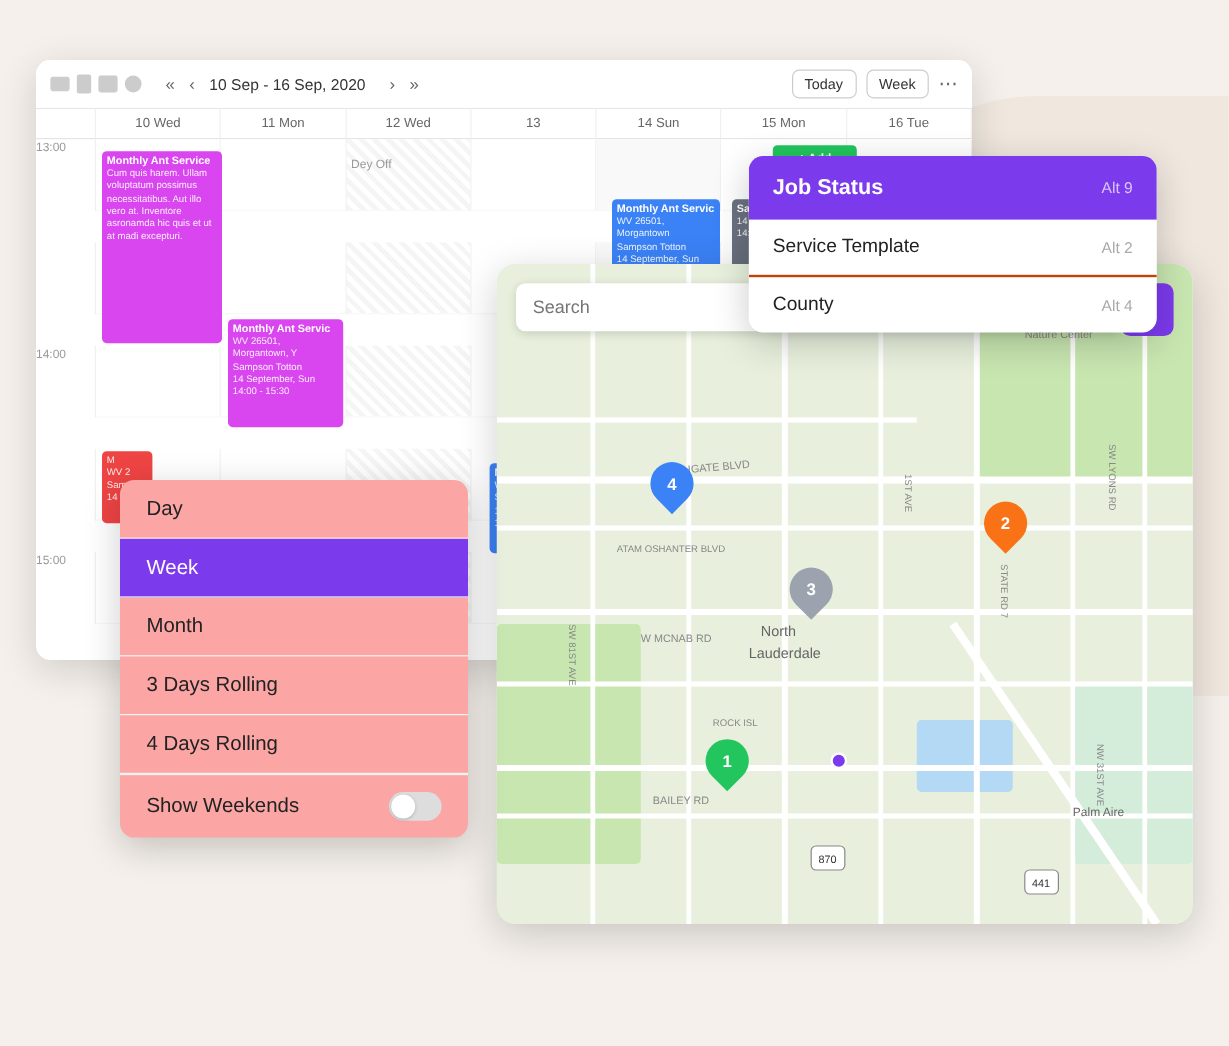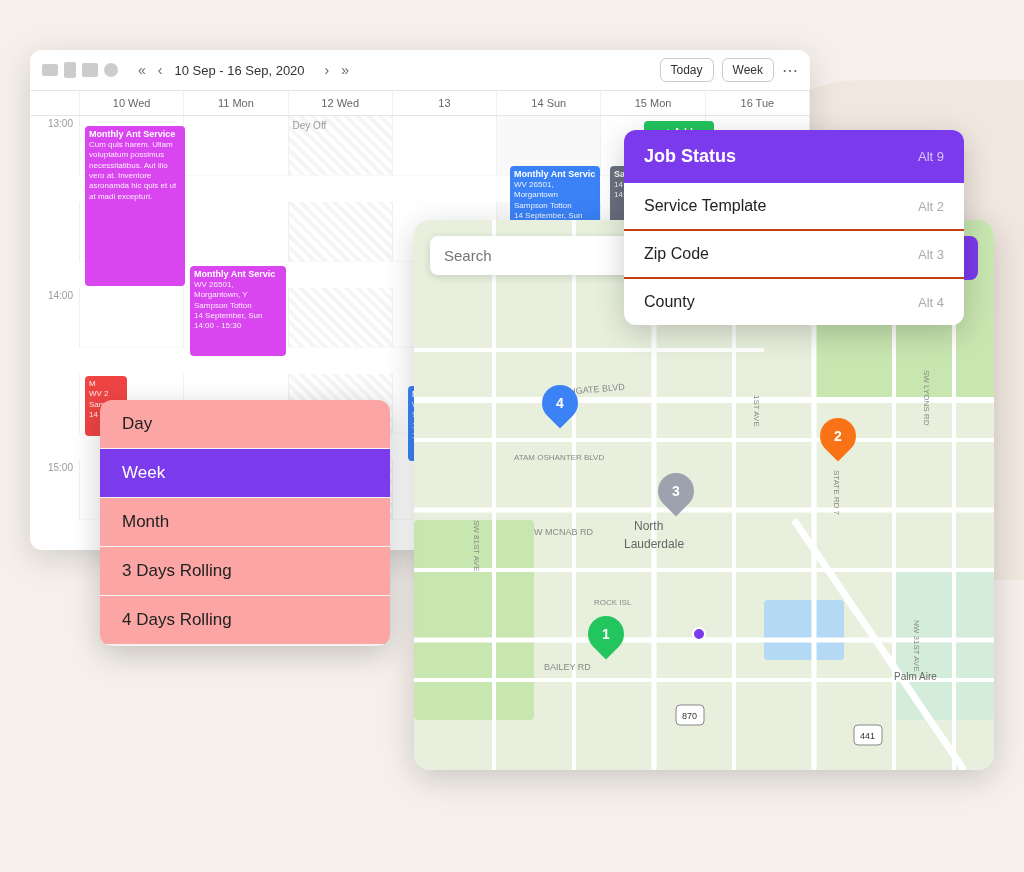--- a/index.html
+++ b/index.html
@@ -139,21 +139,21 @@
       display: grid;
       grid-template-columns: 50px repeat(7, 1fr);
       height: calc(100% - 70px);
       overflow-y: auto;
       position: relative;
     }
 
     .time-label {
       font-size: 10px;
       color: #999;
-      text-align: right;
+      text-align: left;
       padding-right: 6px;
       padding-top: 2px;
       border-right: 1px solid #f0f0f0;
       height: 60px;
     }
 
     .cal-cell {
       border-right: 1px solid #f0f0f0;
       border-bottom: 1px solid #f8f8f8;
       height: 60px;
@@ -189,21 +189,21 @@
     .event-purple { background: #d946ef; color: #fff; }
     .event-blue { background: #3b82f6; color: #fff; }
     .event-red { background: #ef4444; color: #fff; }
     .event-gray { background: #6b7280; color: #fff; }
 
     .event-title { font-weight: 600; font-size: 9px; line-height: 1.2; }
     .event-detail { font-size: 8px; line-height: 1.3; opacity: 0.9; }
 
     .day-off-label {
       position: absolute;
-      top: 4px;
+      top: 16px;
       left: 4px;
       font-size: 10px;
       color: #999;
     }
 
     
     .map-card {
       position: absolute;
       right: 30px;
       top: 220px;
@@ -604,24 +604,20 @@
 <div class="job-status-dropdown">
   <div class="dropdown-header">
     <span class="dropdown-header-title">Job Status</span>
     <span class="dropdown-header-alt">Alt 9</span>
   </div>
   <div class="dropdown-item">
     <span class="dropdown-item-label">Service Template</span>
     <span class="dropdown-item-alt">Alt 2</span>
   </div>
   <div class="dropdown-item">
-    <span class="dropdown-item-label">Zip Code</span>
-    <span class="dropdown-item-alt">Alt 3</span>
-  </div>
-  <div class="dropdown-item">
     <span class="dropdown-item-label">County</span>
     <span class="dropdown-item-alt">Alt 4</span>
   </div>
 </div>
 
 <div class="view-selector">
   <div class="view-item">
     <span>Day</span>
   </div>
   <div class="view-item active">
@@ -630,13 +626,19 @@
   <div class="view-item">
     <span>Month</span>
   </div>
   <div class="view-item">
     <span>3 Days Rolling</span>
   </div>
   <div class="view-item">
     <span>4 Days Rolling</span>
   </div>
   <div class="view-divider"></div>
+  <div class="weekends-row">
+    <span class="weekends-label">Show Weekends</span>
+    <div class="toggle-switch">
+      <div class="toggle-knob"></div>
+    </div>
+  </div>
 </div>
 
 </body></html>

